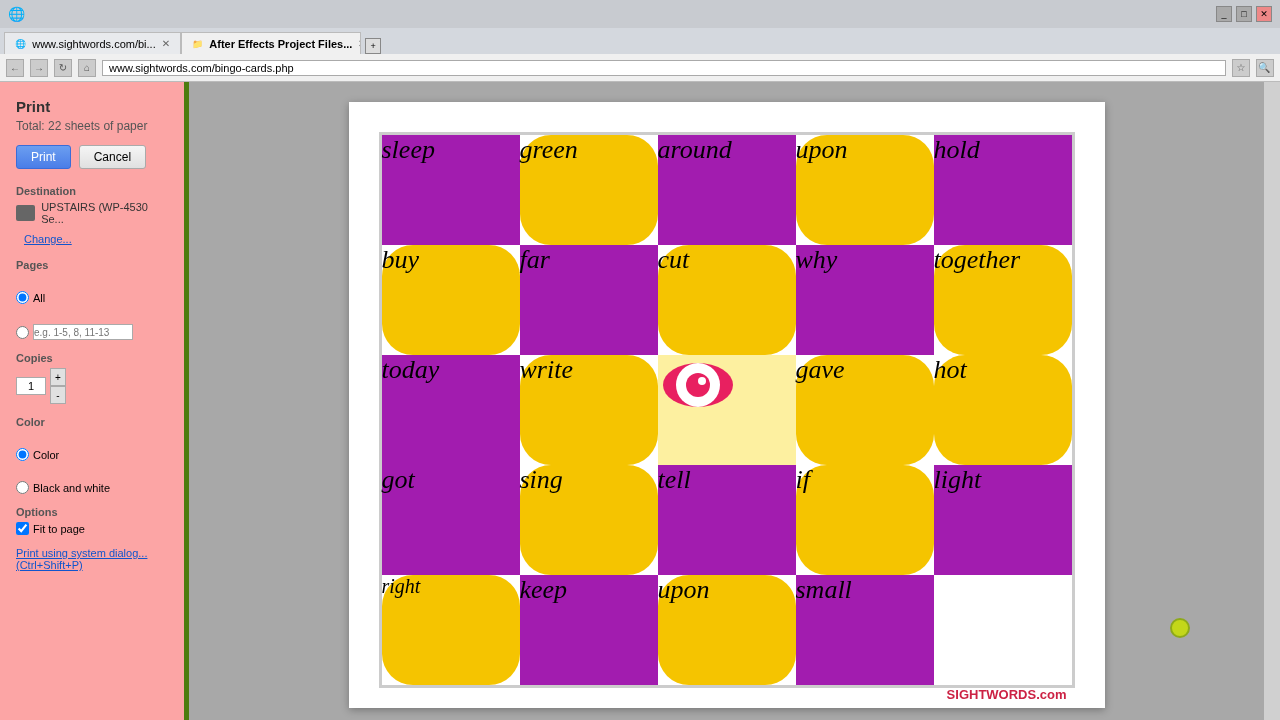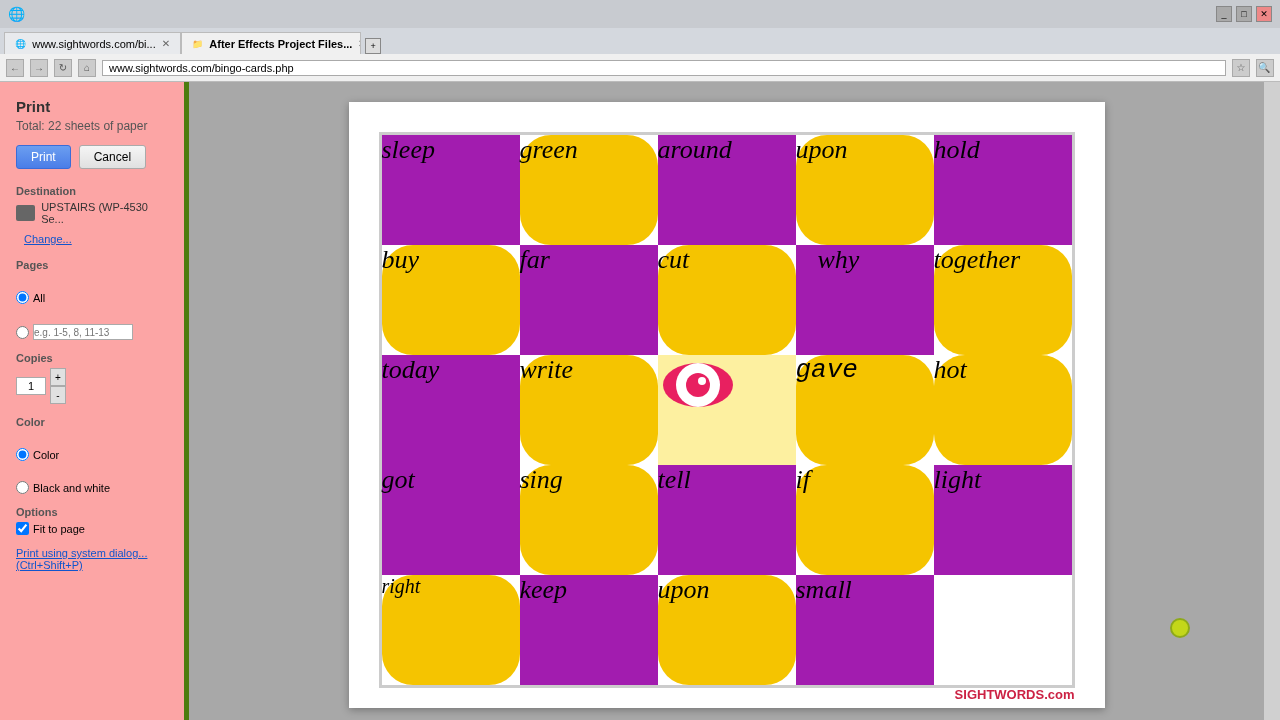--- a/index.html
+++ b/index.html
@@ -247,21 +247,21 @@
 
     
     .eye-icon {
       width: 80px;
       height: 60px;
     }
 
     .sightwords-brand {
       position: absolute;
       bottom: 6px;
-      right: 30px;
+      right: 38px;
       font-size: 13px;
       font-weight: bold;
       color: #2255aa;
       font-family: Arial, sans-serif;
     }
     .sightwords-brand span {
       color: #cc2244;
     }
 
     
@@ -402,31 +402,31 @@
       <div class="bingo-grid" id="bingo-grid">
 
       <div class="cell-light" style="font-size: 26px; font-family: Georgia, serif; font-style: italic;">sleep</div>
           <div class="cell-yellow" style="font-size: 26px; font-family: Georgia, serif; font-style: italic;">green</div>
           <div class="cell-light" style="font-size: 26px; font-family: Georgia, serif; font-style: italic;">around</div>
           <div class="cell-yellow" style="font-size: 26px; font-family: Georgia, serif; font-style: italic;">upon</div>
           <div class="cell-light" style="font-size: 26px; font-family: Georgia, serif; font-style: italic;">hold</div>
           <div class="cell-yellow" style="font-size: 26px; font-family: Georgia, serif; font-style: italic;">buy</div>
           <div class="cell-light" style="font-size: 26px; font-family: Georgia, serif; font-style: italic;">far</div>
           <div class="cell-yellow" style="font-size: 26px; font-family: Georgia, serif; font-style: italic;">cut</div>
-          <div class="cell-light" style="font-size: 26px; font-family: Georgia, serif; font-style: italic; padding-left: 22px;">why</div>
+          <div class="cell-light" style="font-size: 26px; font-family: Georgia, serif; font-style: italic;">why</div>
           <div class="cell-yellow" style="font-size: 26px; font-family: Georgia, serif; font-style: italic;">together</div>
           <div class="cell-light" style="font-size: 26px; font-family: Georgia, serif; font-style: italic;">today</div>
           <div class="cell-yellow" style="font-size: 26px; font-family: Georgia, serif; font-style: italic;">write</div>
           <div class="cell-free" style="font-size: 26px; font-family: Georgia, serif; font-style: italic;"><svg class="eye-icon" viewBox="0 0 80 60">
         <ellipse cx="40" cy="30" rx="35" ry="22" fill="#e82060"></ellipse>
         <ellipse cx="40" cy="30" rx="22" ry="22" fill="white"></ellipse>
         <circle cx="40" cy="30" r="12" fill="#e82060"></circle>
         <circle cx="44" cy="26" r="4" fill="white"></circle>
       </svg></div>
-          <div class="cell-yellow" style="font-size: 26px; font-family: Liberation Mono, monospace; font-style: italic;">gave</div>
+          <div class="cell-yellow" style="font-size: 26px; font-family: Liberation Serif, serif; font-style: italic;">gave</div>
           <div class="cell-yellow" style="font-size: 26px; font-family: Georgia, serif; font-style: italic;">hot</div>
           <div class="cell-light" style="font-size: 26px; font-family: Georgia, serif; font-style: italic;">got</div>
           <div class="cell-yellow" style="font-size: 26px; font-family: Georgia, serif; font-style: italic;">sing</div>
           <div class="cell-light" style="font-size: 26px; font-family: Georgia, serif; font-style: italic;">tell</div>
           <div class="cell-yellow" style="font-size: 26px; font-family: Georgia, serif; font-style: italic;">if</div>
           <div class="cell-light" style="font-size: 26px; font-family: Georgia, serif; font-style: italic;">light</div>
           <div class="cell-yellow" style="font-size: 20px; font-family: Georgia, serif; font-style: italic;">right</div>
           <div class="cell-light" style="font-size: 26px; font-family: Georgia, serif; font-style: italic;">keep</div>
           <div class="cell-yellow" style="font-size: 26px; font-family: Georgia, serif; font-style: italic;">upon</div>
           <div class="cell-light" style="font-size: 26px; font-family: Georgia, serif; font-style: italic;">small</div>

